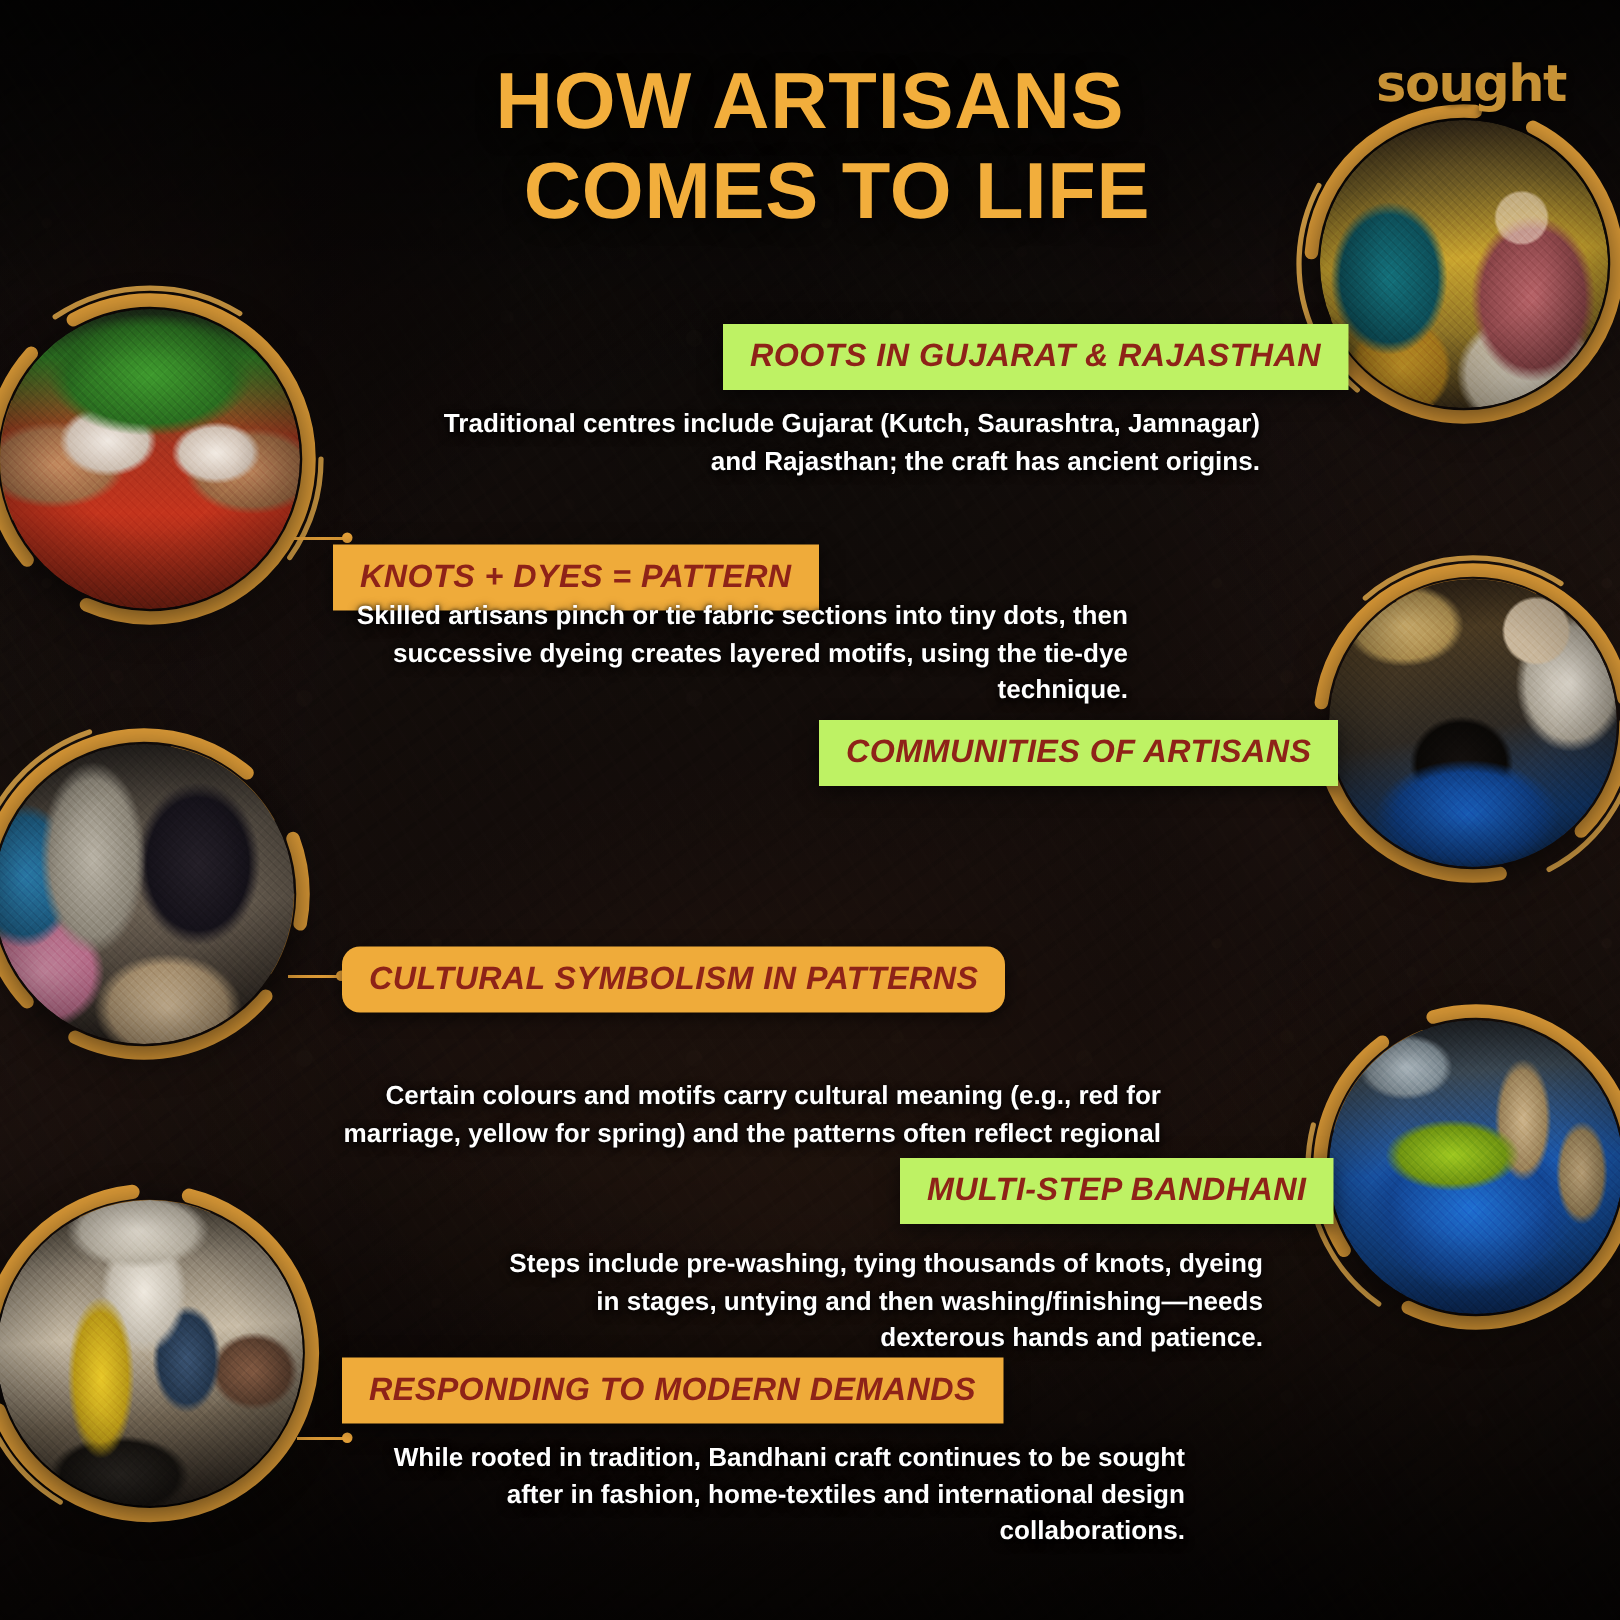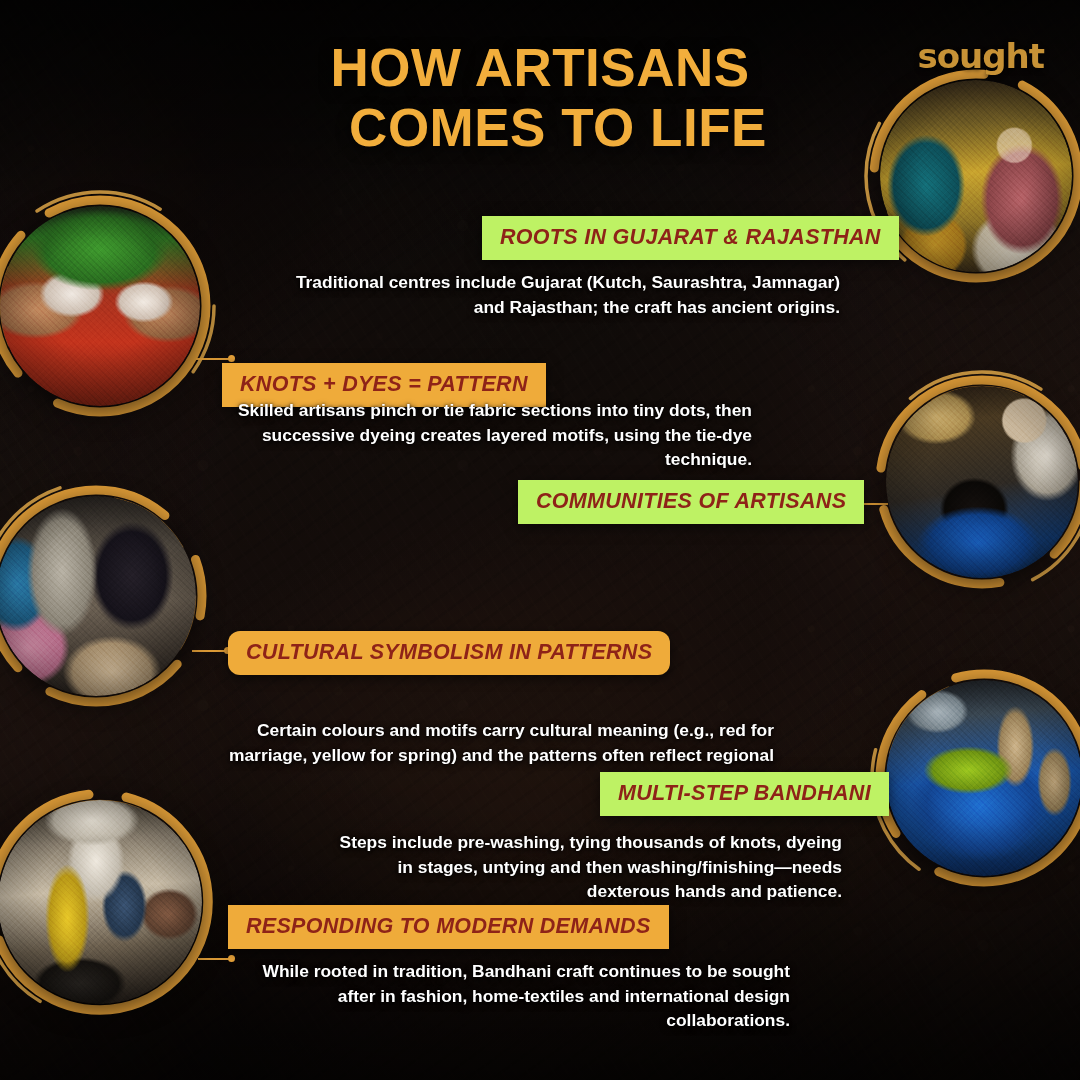--- a/index.html
+++ b/index.html
@@ -316,21 +316,21 @@
   </div>
   <div class="connector" style="left:198px; top:958px; width:34px;"></div>
   <div class="conn-dot" style="left:228px; top:955px;"></div>
 
   <div class="head cream" style="left:482px; top:216px;">ROOTS IN GUJARAT &amp; RAJASTHAN</div>
   <div class="body right" style="left:280px; top:270px; width:560px;">Traditional centres include Gujarat (Kutch, Saurashtra, Jamnagar) and Rajasthan; the craft has ancient origins.</div>
 
   <div class="head amber" style="left:222px; top:339px;margin-top:24px;">KNOTS + DYES = PATTERN</div>
   <div class="body left" style="left:222px; top:398px; width:530px;">Skilled artisans pinch or tie fabric sections into tiny dots, then successive dyeing creates layered motifs, using the tie-dye technique.</div>
 
-  <div class="head cream" style="left:518px; top:480px;">COMMUNITIES OF ARTISANS</div>
+  <div class="head cream" style="left:546px; top:480px;">COMMUNITIES OF ARTISANS</div>
 
   <div class="head amber" style="left:228px; top:631px;border-radius:12px;">CULTURAL SYMBOLISM IN PATTERNS</div>
   <div class="body left" style="left:228px; top:686px; width:546px;margin-top:32px;">Certain colours and motifs carry cultural meaning (e.g., red for marriage, yellow for spring) and the patterns often reflect regional identity.</div>
 
   <div class="head cream" style="left:600px; top:772px;">MULTI-STEP BANDHANI</div>
   <div class="body right" style="left:320px; top:830px; width:522px;">Steps include pre-washing, tying thousands of knots, dyeing in stages, untying and then washing/finishing—needs dexterous hands and patience.</div>
 
   <div class="head amber" style="left:228px; top:905px;">RESPONDING TO MODERN DEMANDS</div>
   <div class="body left" style="left:230px; top:959px; width:560px;">While rooted in tradition, Bandhani craft continues to be sought after in fashion, home-textiles and international design collaborations.</div>
 

